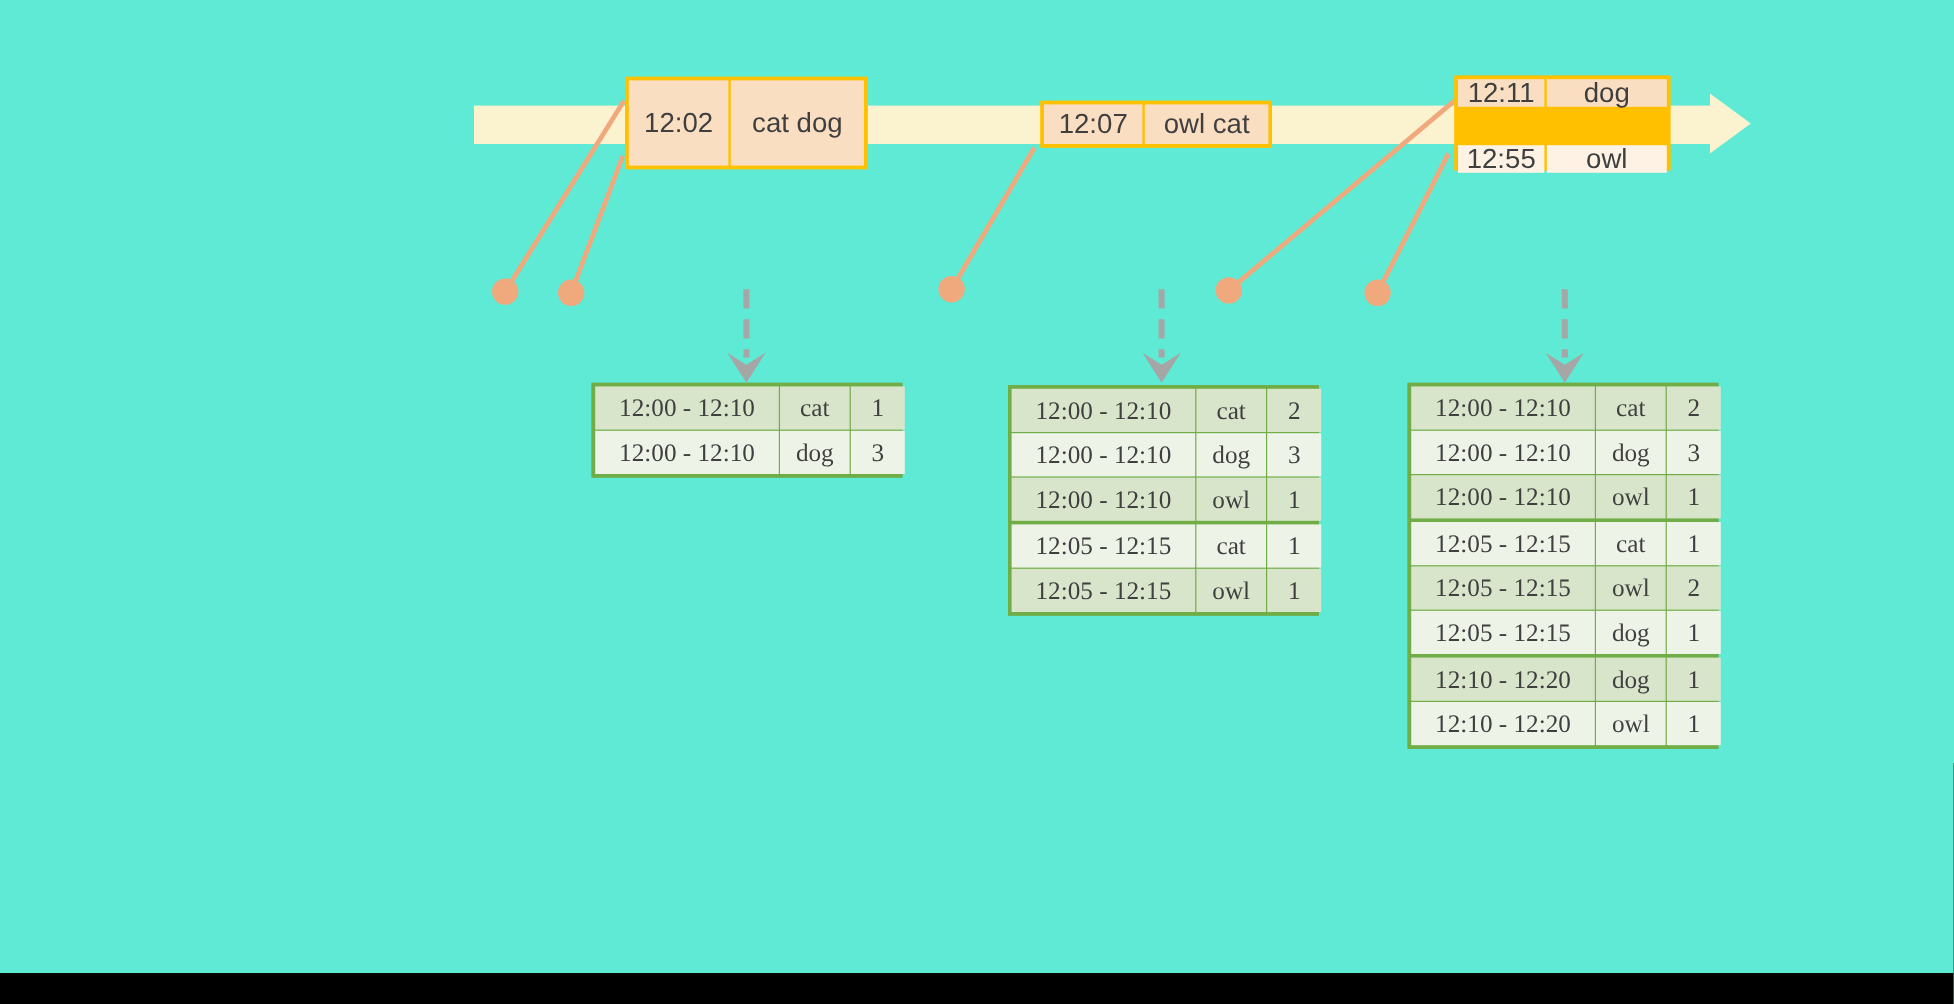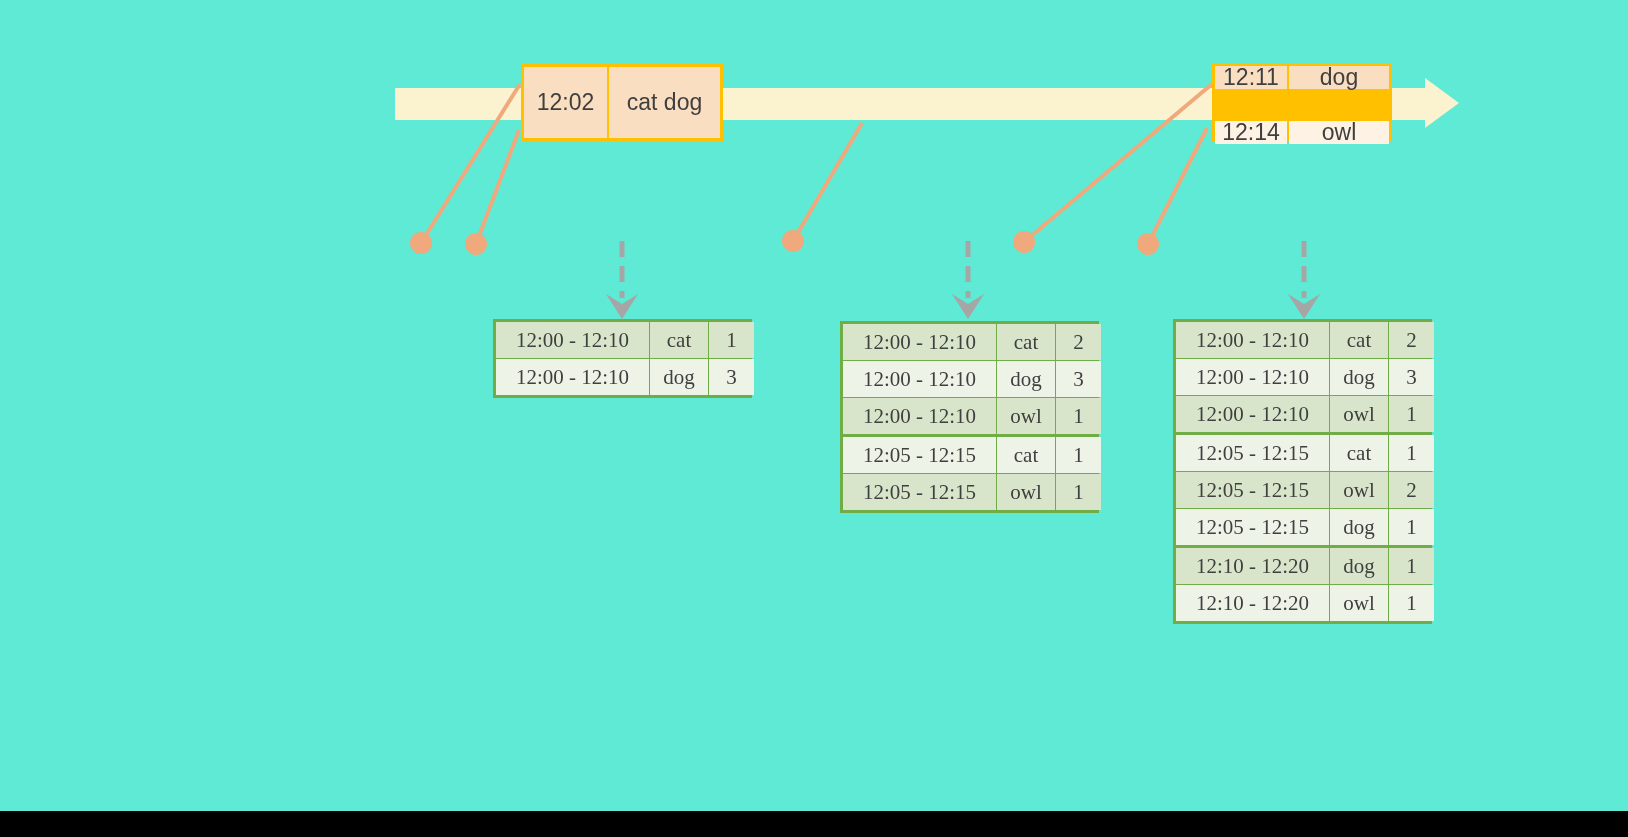--- a/index.html
+++ b/index.html
@@ -87,29 +87,36 @@
   </svg>
 
   <div class="event-box" style="left:521px; top:64px; width:202px; height:77px; --tw:83px;">
 
   <div class="erow">
       <div class="ecell time">12:02</div>
       <div class="ecell words">cat dog</div>
     </div>
     </div>
 
+  <div class="event-box" style="left:867px; top:84px; width:193px; height:39px; --tw:82px;">
+
+  <div class="erow">
+      <div class="ecell time">12:07</div>
+      <div class="ecell words">owl cat</div>
+    </div>
+    </div>
 
   <div class="event-box" style="left:1212px; top:63px; width:180px; height:79px;gap:32px; --tw:72px;">
 
   <div class="erow">
       <div class="ecell time">12:11</div>
       <div class="ecell words">dog</div>
     </div>
       <div class="erow">
-      <div class="ecell time">12:14</div>
+      <div class="ecell time">12:55</div>
       <div class="ecell words">owl</div>
     </div>
     </div>
 
   <div class="result-table" style="left:493px; top:319px;">
 
   <div class="trow">
       <div class="tcell">12:00 - 12:10</div>
       <div class="tcell">cat</div>
       <div class="tcell">1</div>

